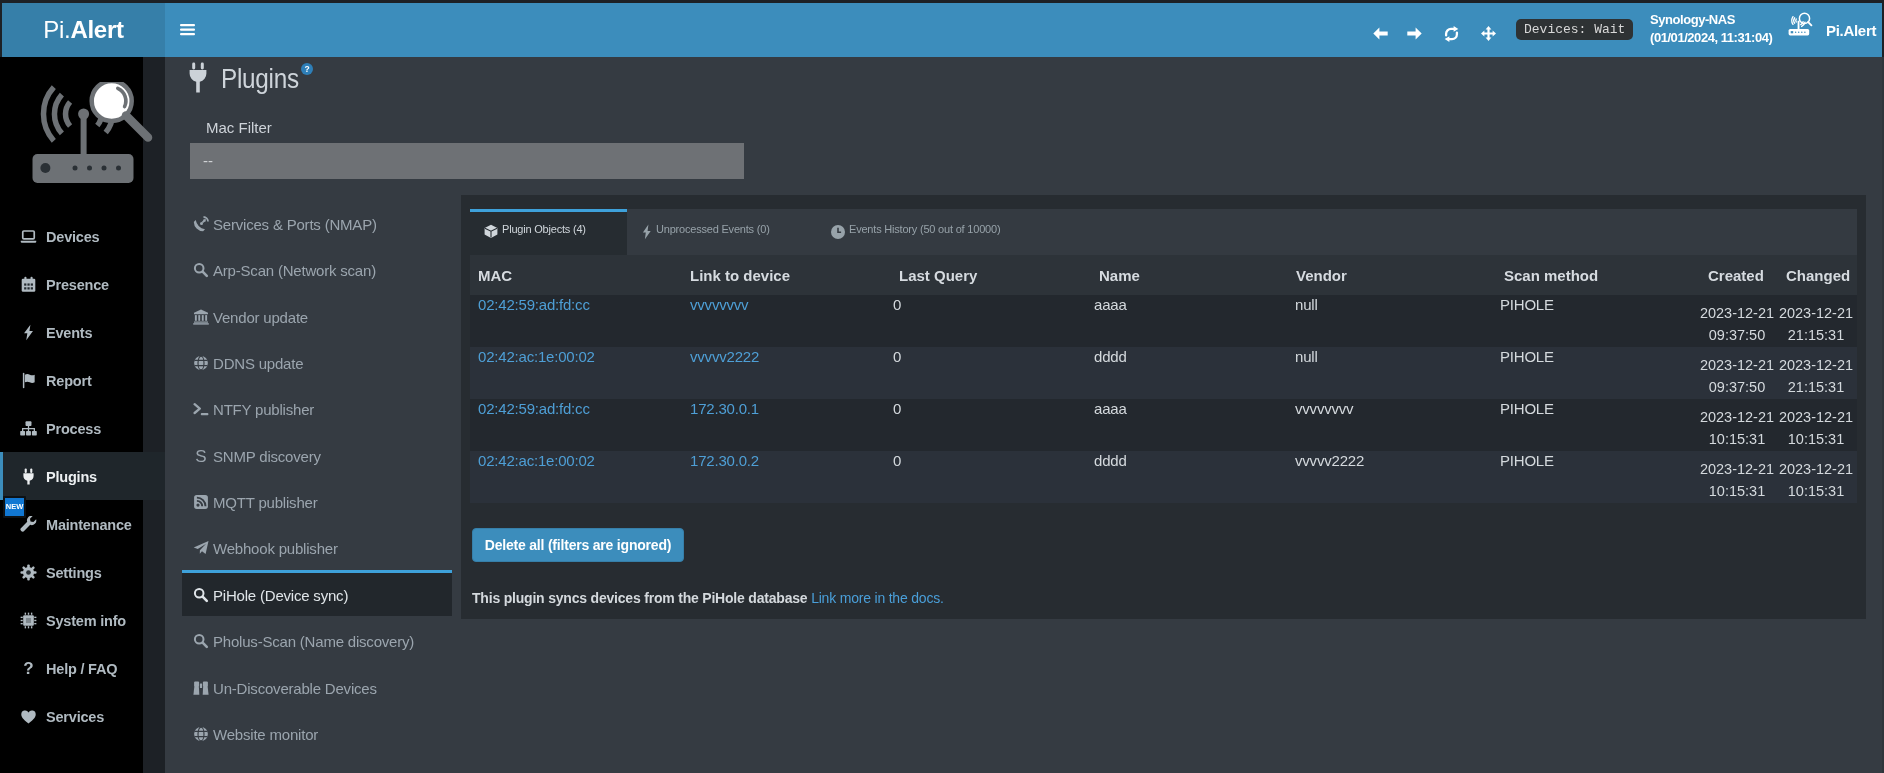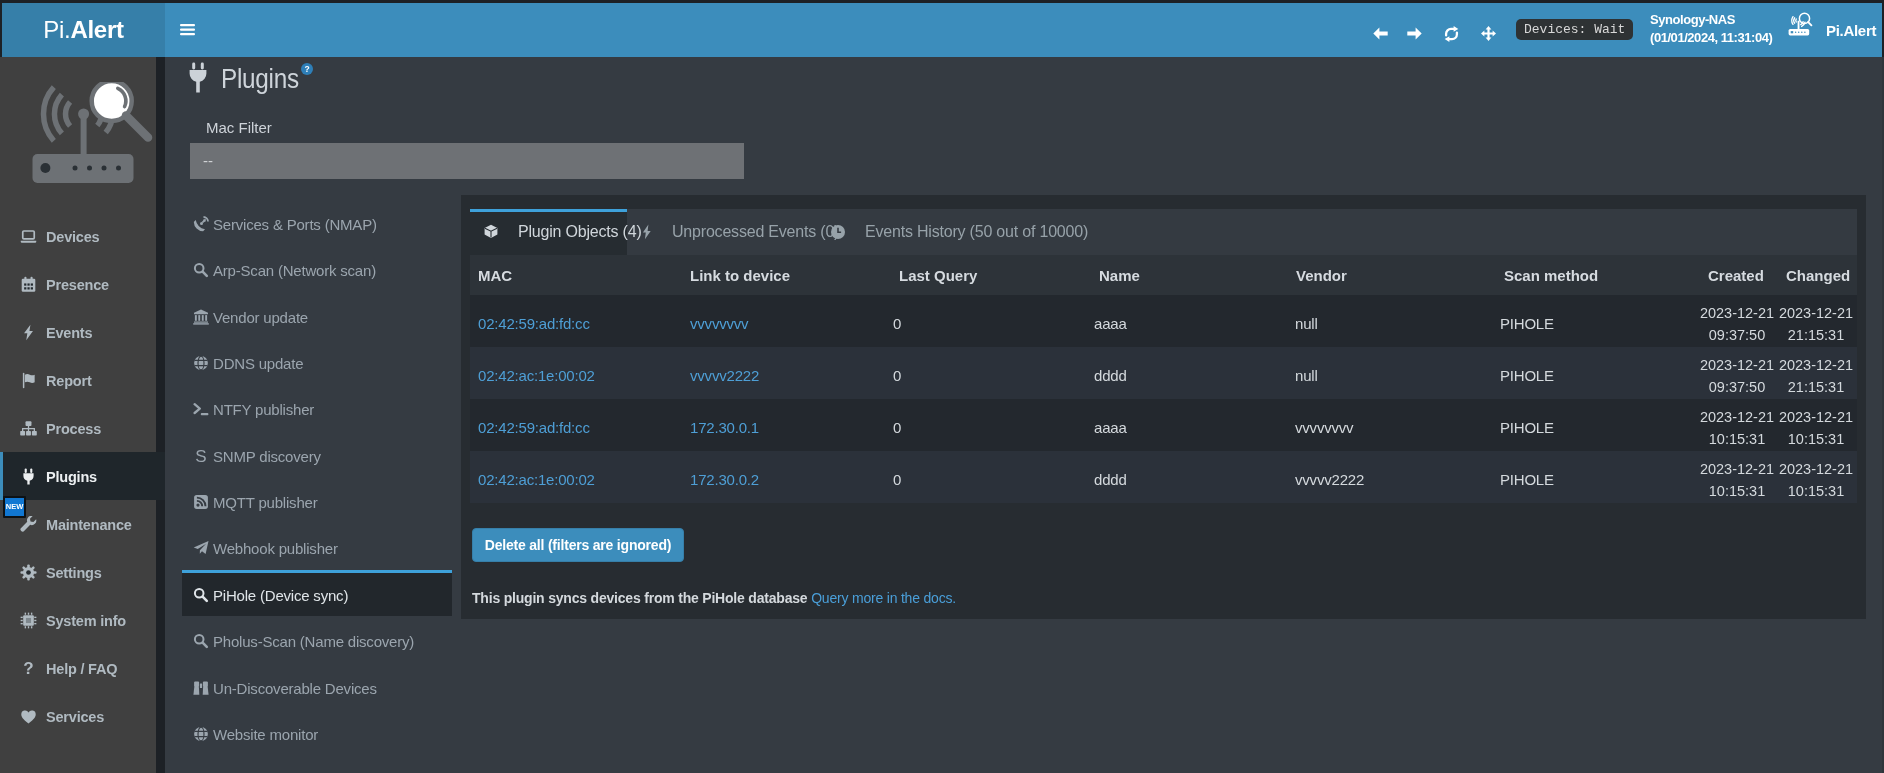--- a/index.html
+++ b/index.html
@@ -9,21 +9,21 @@
 
 
 #navbar { left:2px; top:3px; width:1880px; height:54px; background:#3c8dbc; }
 #logo { left:0; top:0; width:163px; height:54px; background:#367fa9; color:#fff; font-size:24px; text-align:center; line-height:53px; font-weight:400; letter-spacing:-0.3px; }
 #logo b { font-weight:700; }
 #procbox { left:1514px; top:16px; height:21px; background:#2e3234; border-radius:5px; color:#d9d9d9; font-family:"Liberation Mono", monospace; font-size:13px; line-height:21px; padding:0 8px; }
 #syno { left:1648px; top:8px; color:#fff; font-size:13px; font-weight:700; line-height:18px; letter-spacing:-0.45px; }
 #topright-label { left:1824px; top:19px; color:#fff; font-size:15px; font-weight:700; letter-spacing:-0.3px; }
 
 
-#sidebar { left:0; top:57px; width:156px; height:716px; background:#404040; }
+#sidebar { left:0; top:57px; width:143px; height:716px; background:#000000; }
 .sitem { left:0; width:165px; height:48px; color:#b0bac1; }
 .sitem .txt { position:absolute; left:46px; top:17px; font-size:14.5px; font-weight:700; letter-spacing:-0.2px; }
 .sitem .ic { position:absolute; left:20px; top:16px; width:17px; height:17px; }
 .sitem.active { background:#1f262b; border-left:3px solid #3c8dbc; color:#eceff1; }
 .sitem.active .ic { left:17px; }
 .sitem.active .txt { left:43px; }
 #newbadge { left:3px; top:439px; width:23px; height:22px; background:#1177d2; border:2px solid #0d1216; border-radius:1px; color:#fff; font-size:7.5px; font-weight:700; text-align:center; line-height:18px; }
 
 
 #content { left:165px; top:57px; width:1719px; height:716px; background:#353b42; }
@@ -39,28 +39,28 @@
 .pitem .ic { position:absolute; left:11px; top:17px; width:16px; height:16px; }
 .pitem .txt { position:absolute; left:31px; top:17px; font-size:15px; letter-spacing:-0.2px; white-space:nowrap; }
 .pitem.active { background:#22272c; border-top:3px solid #3ea1da; color:#e0e5e9; }
 .pitem.active .ic { top:14px; }
 .pitem.active .txt { top:14px; }
 
 
 #panel { left:296px; top:138px; width:1405px; height:424px; background:#272c31; }
 #tabrow { left:9px; top:14px; width:1387px; height:46px; background:#343a41; }
 #tab1bg { left:9px; top:14px; width:157px; height:46px; background:#262c31; border-top:3px solid #3ea1da; }
-.tabtxt { font-size:16px; top:28px; letter-spacing:-0.2px; white-space:nowrap;margin-left:16px; }
+.tabtxt { font-size:11px; top:28px; letter-spacing:-0.2px; white-space:nowrap; }
 .tabico { top:29px; width:16px; height:16px; }
 #thead { left:9px; top:60px; width:1387px; height:40px; background:#2d3339; }
 .th { position:absolute; top:12px; font-size:15px; font-weight:700; color:#d6dbe0; white-space:nowrap; }
 .row { left:9px; width:1387px; height:52px; }
 .row.odd { background:#23282e; }
 .row.even { background:#2b313a; }
-.cell { position:absolute; top:20px; font-size:15px; color:#d4d9dd; white-space:nowrap; letter-spacing:-0.2px; }
+.cell { position:absolute; top:1px; font-size:15px; color:#d4d9dd; white-space:nowrap; letter-spacing:-0.2px; }
 .cell.blue { color:#4e9fd6; }
 .dcell { position:absolute; top:7px; width:82px; font-size:14.5px; color:#d4d9dd; text-align:center; line-height:22px; }
 #delbtn { left:11px; top:333px; width:212px; height:34px; background:#3c8dbc; border:1px solid #367fa9; border-radius:4px; color:#fff; font-size:14px; font-weight:700; text-align:center; line-height:32px; letter-spacing:-0.2px; }
 #syncline { left:11px; top:395px; font-size:14px; font-weight:700; color:#d4d9dd; letter-spacing:-0.2px; }
 #syncline a { color:#4a9fd9; text-decoration:none; font-weight:400; }
 svg { display:block; }
 </style>
 </head>
 <body>
 <div id="page">
@@ -431,16 +431,16 @@
         <span class="cell blue" style="left:8px">02:42:ac:1e:00:02</span>
         <span class="cell blue" style="left:220px">172.30.0.2</span>
         <span class="cell" style="left:423px">0</span>
         <span class="cell" style="left:624px">dddd</span>
         <span class="cell" style="left:825px">vvvvv2222</span>
         <span class="cell" style="left:1030px">PIHOLE</span>
         <span class="dcell" style="left:1226px">2023-12-21<br>10:15:31</span>
         <span class="dcell" style="left:1305px">2023-12-21<br>10:15:31</span>
       </div>
       <div id="delbtn" class="abs">Delete all (filters are ignored)</div>
-      <div id="syncline" class="abs">This plugin syncs devices from the PiHole database <a href="#">Query more in the docs.</a></div>
+      <div id="syncline" class="abs">This plugin syncs devices from the PiHole database <a href="#">Link more in the docs.</a></div>
     </div>
   </div>
 </div>
 
 </body></html>

